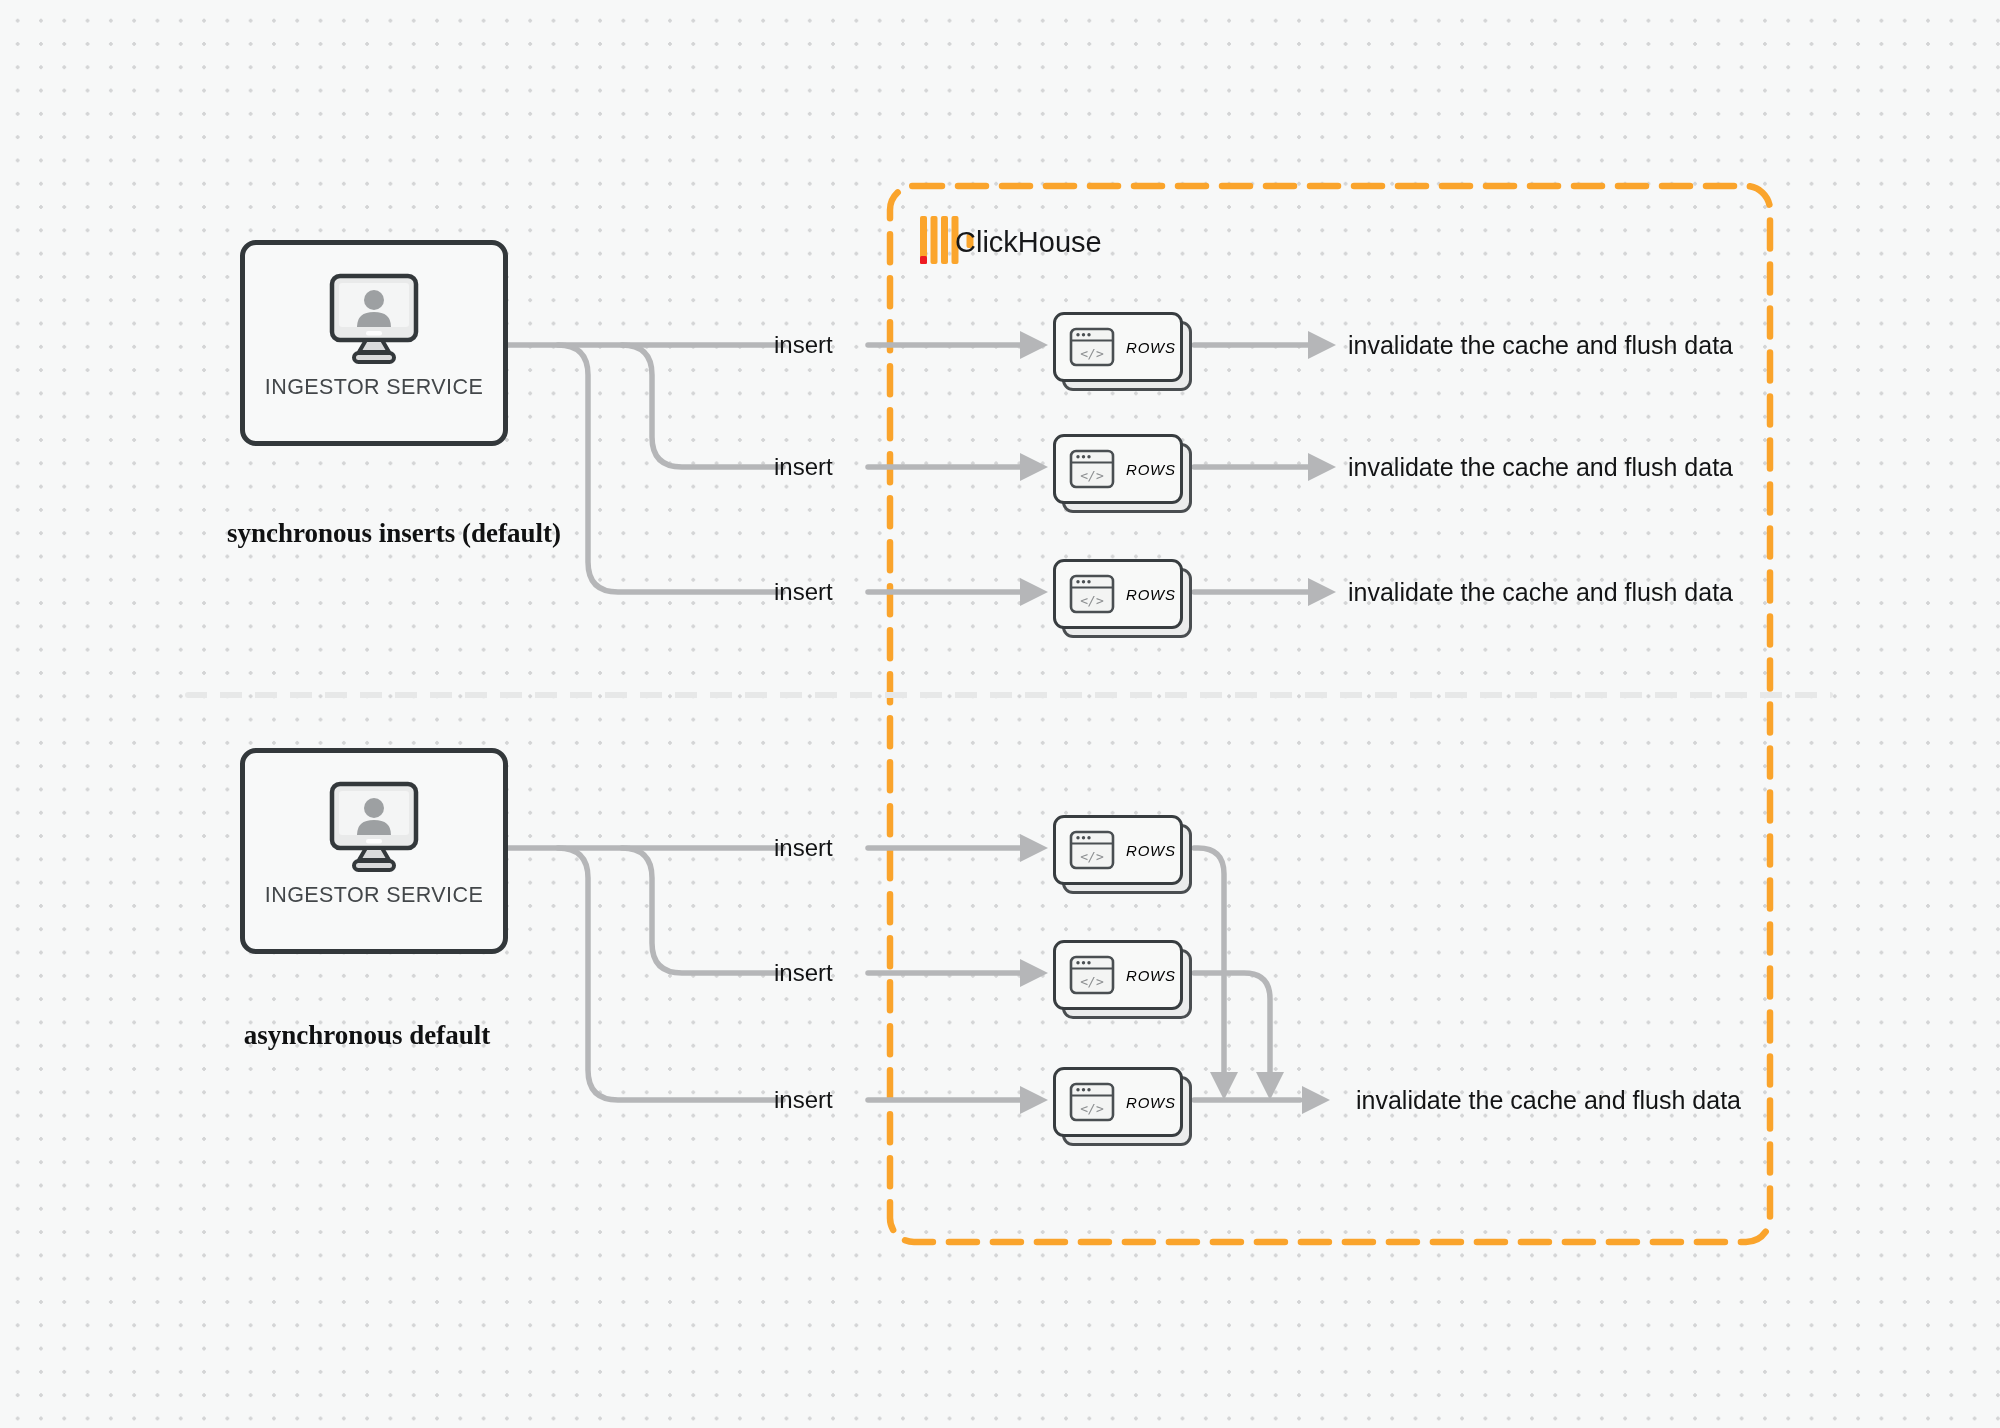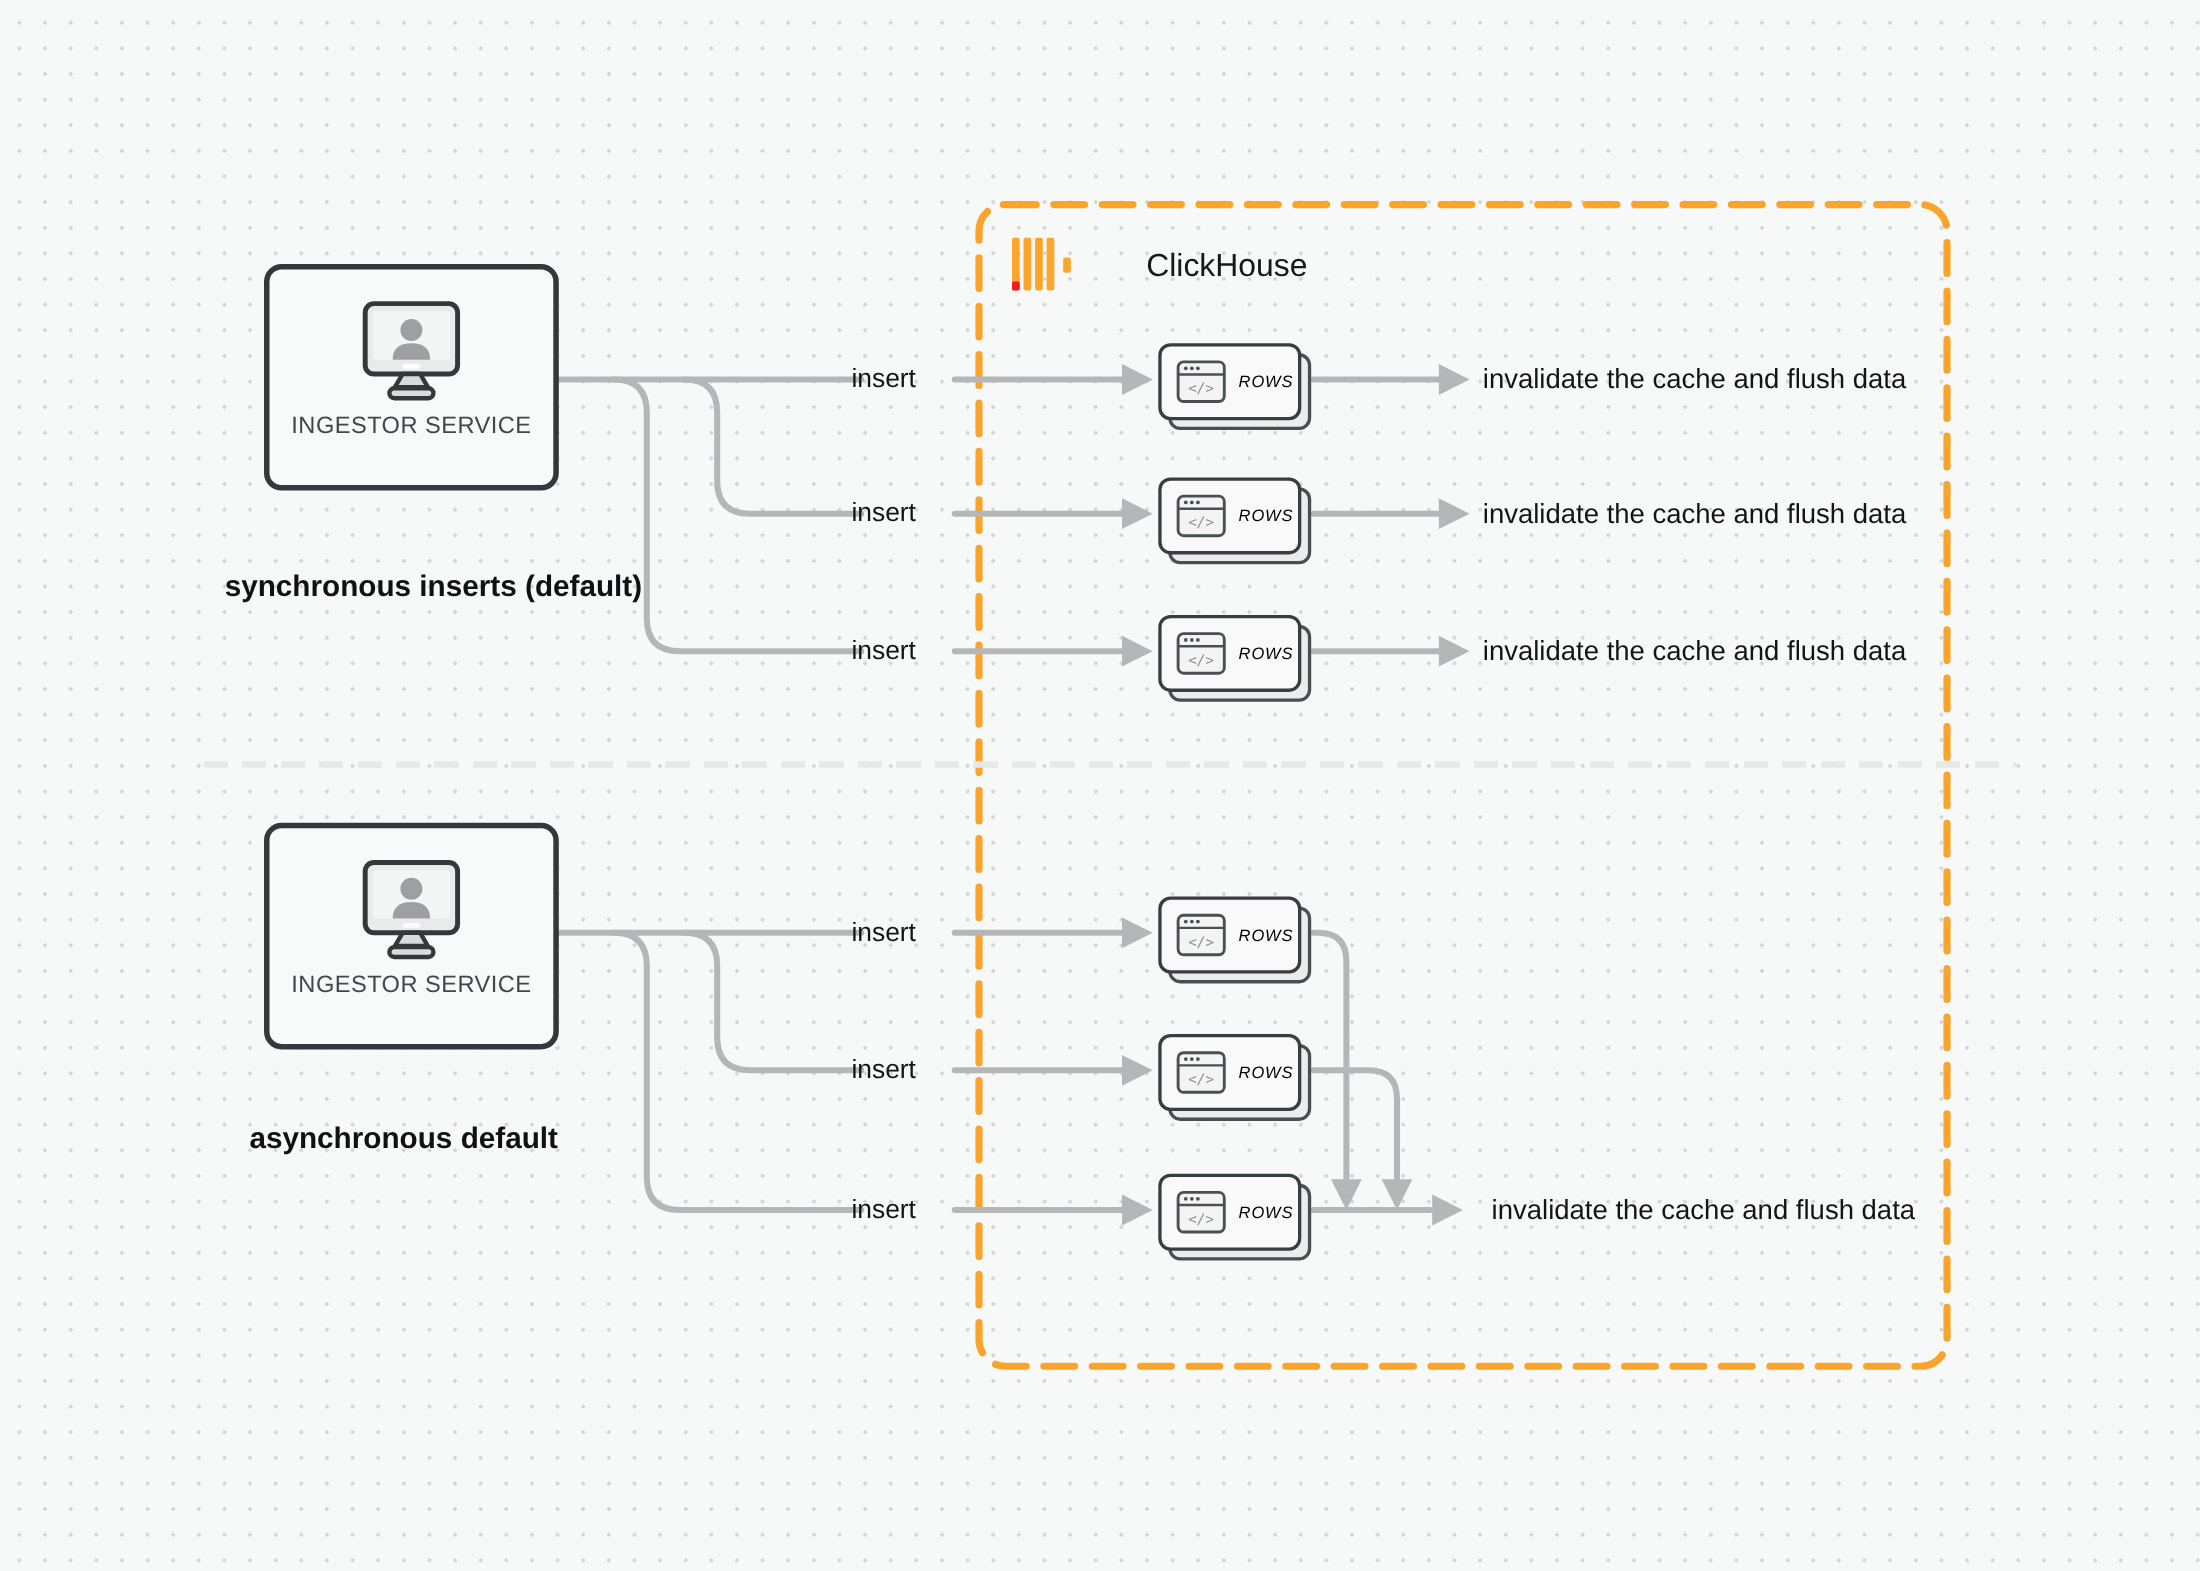--- a/index.html
+++ b/index.html
@@ -23,21 +23,21 @@
     background:#f8f9f9;display:flex;flex-direction:column;align-items:center;
     justify-content:flex-start;box-sizing:content-box;text-align:center;
   }
   .ingestor-box .mon{margin-top:28px;}
   .ingestor-label{
     margin-top:8px;font-size:21.5px;color:#43474a;letter-spacing:.4px;
   }
 
   
   .caption{
-    width:420px;text-align:center;font-size:27px;font-weight:bold;color:#101112;
+    width:420px;text-align:center;font-size:27px;font-weight:bold;color:#101112;font-family:Liberation Serif, serif;
   }
 
   
   .divider{
     left:185px;top:692px;width:1648px;height:6px;
     background-image:repeating-linear-gradient(90deg,#e7e8e8 0 22px,transparent 22px 35px);
     border-radius:3px;
   }
 
   
@@ -154,21 +154,21 @@
   <div class="abs caption" style="left:157px;top:1020px">asynchronous default</div>
 
   <svg class="abs" style="left:920px;top:216px" width="56" height="50" viewBox="0 0 56 50">
     <rect x="0" y="0" width="7" height="48" rx="2" fill="#FBA52C"></rect>
     <rect x="10.5" y="0" width="7" height="48" rx="2" fill="#FBA52C"></rect>
     <rect x="21" y="0" width="7" height="48" rx="2" fill="#FBA52C"></rect>
     <rect x="31.5" y="0" width="7" height="48" rx="2" fill="#FBA52C"></rect>
     <rect x="46.5" y="18" width="7" height="14" rx="2" fill="#FBA52C"></rect>
     <rect x="0" y="40" width="7" height="8" rx="1.5" fill="#EE1B22"></rect>
   </svg>
-  <div class="abs ch-label" style="left:1042px;top:226px">ClickHouse</div>
+  <div class="abs ch-label" style="left:955px;top:226px">ClickHouse</div>
 
   <div class="abs insert-label" style="left:774px;top:329px">insert</div>
   <div class="abs card-stack" style="left:1053px;top:312px">
     <div class="card-shadow"></div>
     <div class="card-main">
       <svg class="win" width="46" height="40" viewBox="0 0 46 40">
         <rect x="2" y="2" width="42" height="36" rx="5" fill="#f3f4f3" stroke="#4a4f52" stroke-width="2.6"></rect>
         <line x1="2" y1="13.5" x2="44" y2="13.5" stroke="#4a4f52" stroke-width="2.2"></line>
         <circle cx="9" cy="7.8" r="1.7" fill="#4a4f52"></circle>
           <circle cx="14.5" cy="7.8" r="1.7" fill="#4a4f52"></circle>

